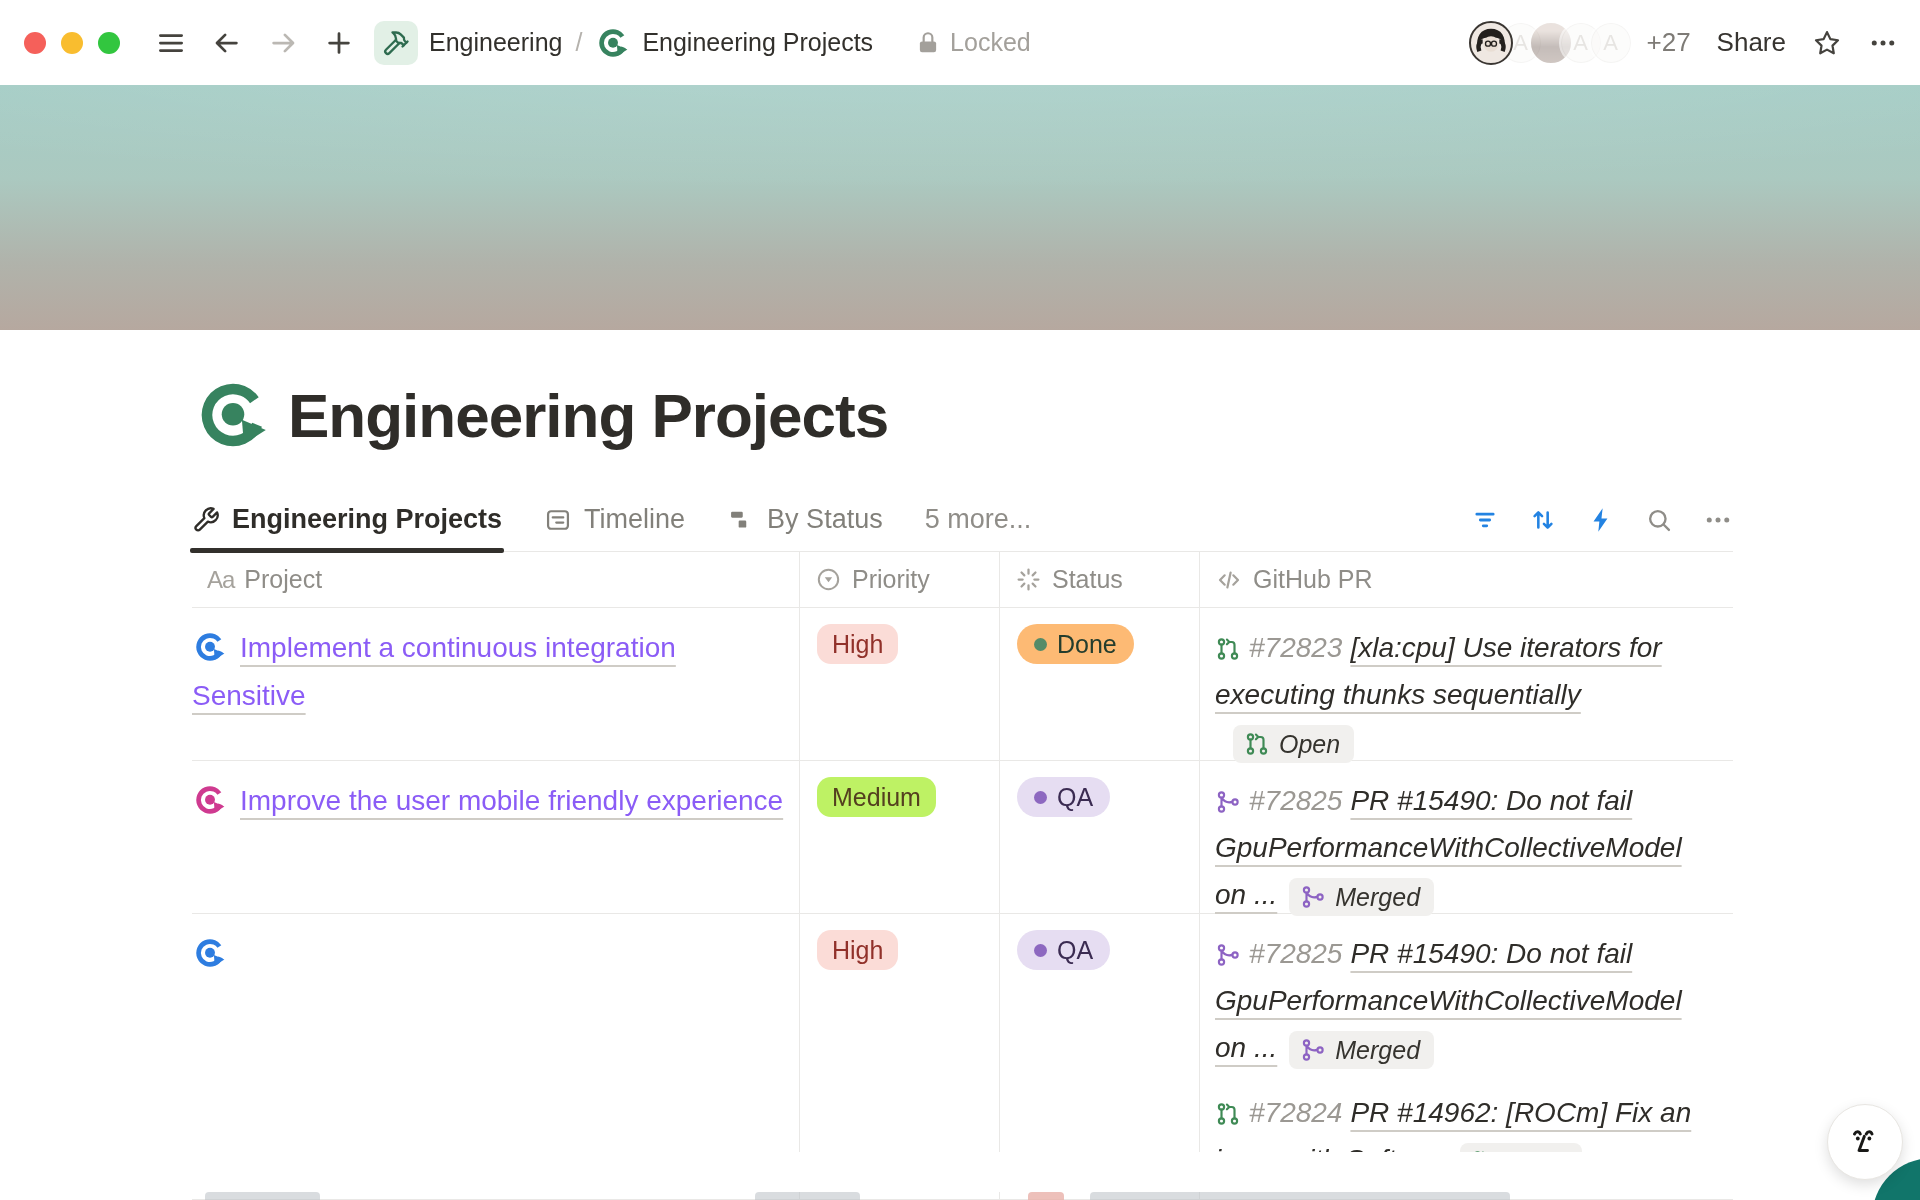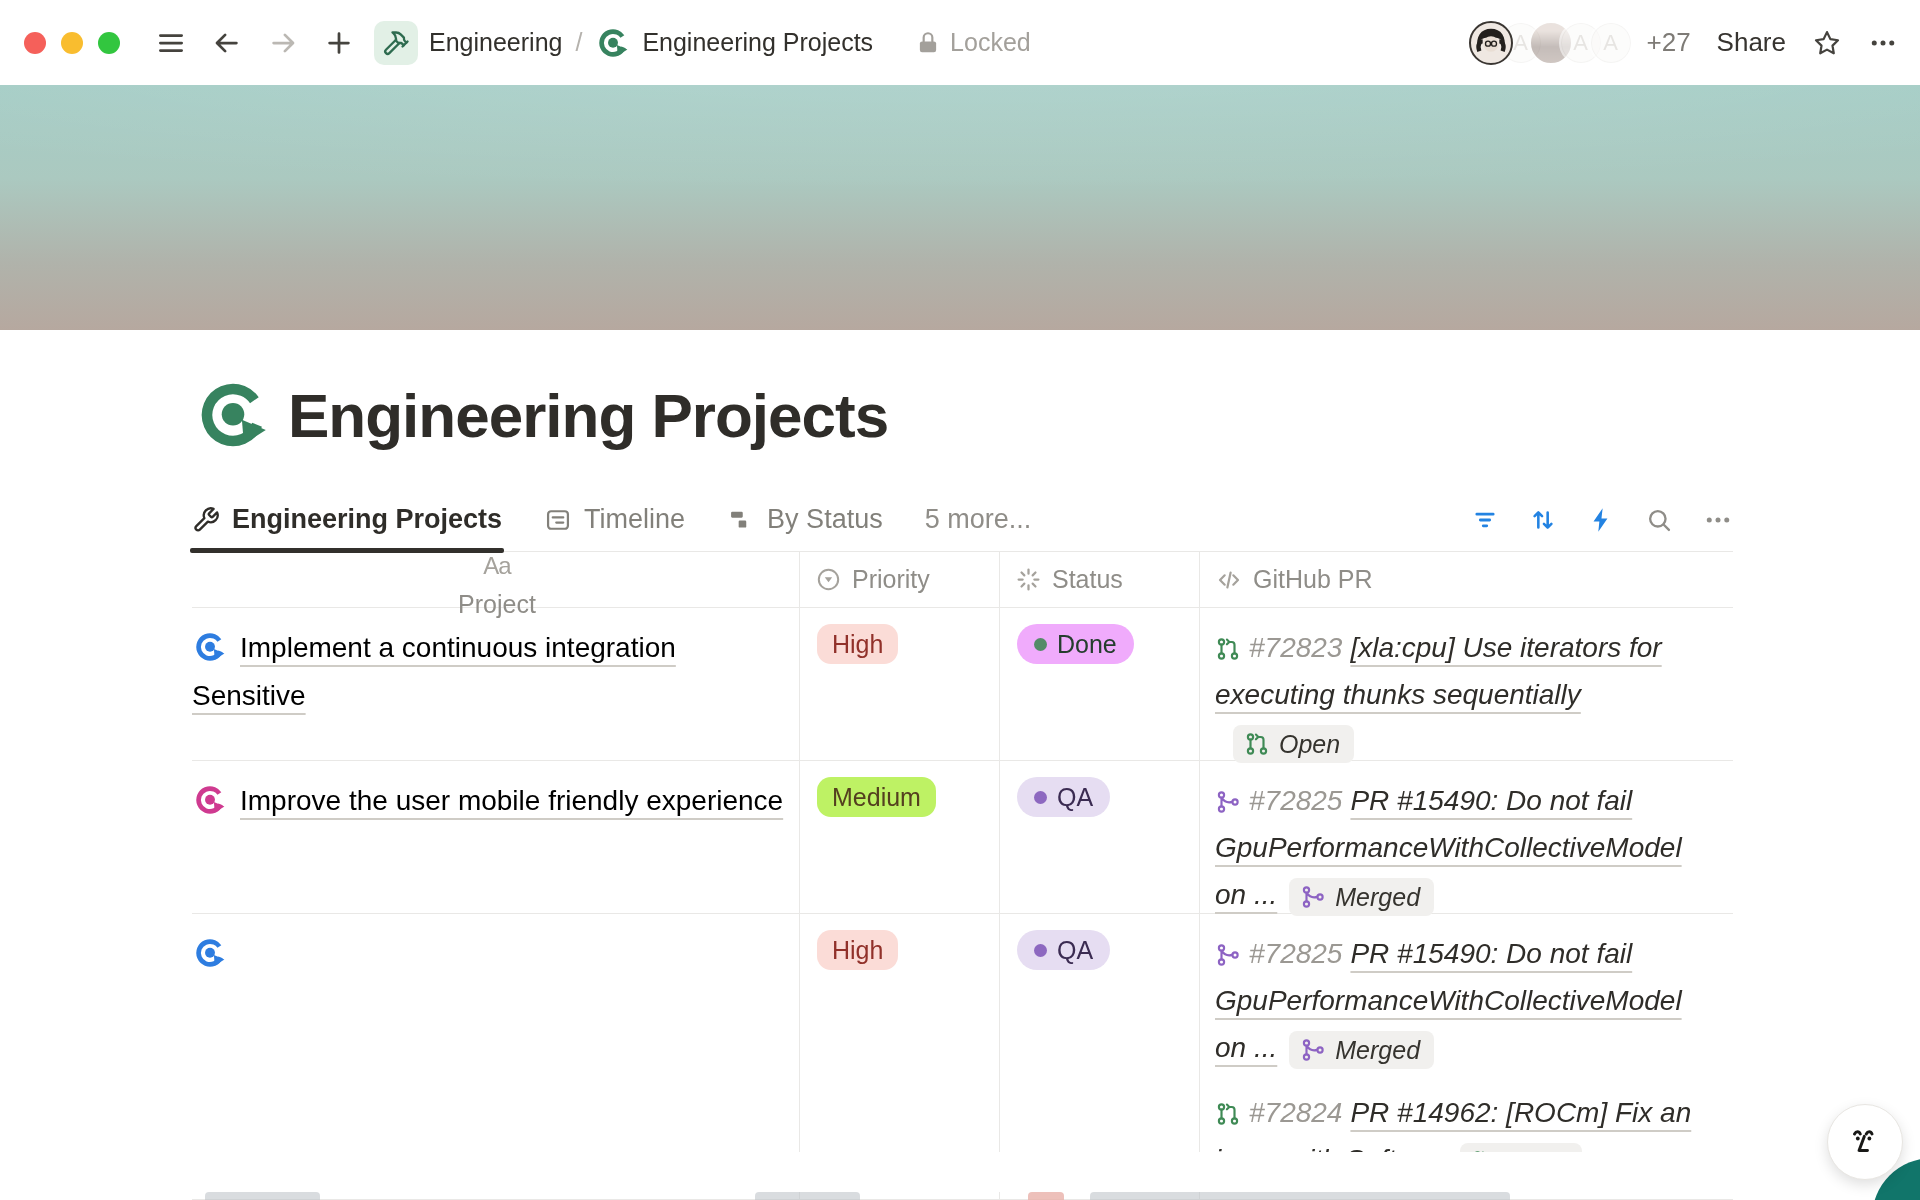--- a/index.html
+++ b/index.html
@@ -59,29 +59,29 @@
   .view-controls { margin-left:auto; display:flex; align-items:center; gap:30px; }
   .vc { cursor:pointer; color:#8f8d88; }
   .vc.blue { color:#2383e2; }
 
   
   .t-header { display:flex; height:56px; align-items:center; color:#8f8d88; font-size:25px;
               border-bottom:1px solid #e9e8e6; }
   .hcell { display:flex; align-items:center; gap:10px; height:100%; padding:0 12px 0 15px; }
   .hcell .ic { color:#a5a29c; }
   .hcell .aa { font-size:24px; color:#a5a29c; letter-spacing:-1px; }
-  .col-0 { width:608px;flex-direction:column; } .col-1 { width:200px; } .col-2 { width:200px; } .col-3 { width:533px; }
+  .col-0 { width:608px; } .col-1 { width:200px; } .col-2 { width:200px; } .col-3 { width:533px; }
   .t-header .col-0, .t-header .col-1, .t-header .col-2 { border-right:1px solid #e9e8e6; }
 
   .t-row { display:flex; border-bottom:1px solid #e9e8e6; align-items:stretch; }
   .t-row .col-0, .t-row .col-1, .t-row .col-2 { border-right:1px solid #e9e8e6; }
   .cell { padding:16px 14px 16px 0; }
   .c-project { padding-left:0; font-size:28px; line-height:48px; }
   .proj-ic { display:inline-block; vertical-align:-8px; margin-right:12px; }
-  .proj-link { color:#000000; text-decoration:underline; text-decoration-color:#cfccc6;
+  .proj-link { color:#8b5cf6; text-decoration:underline; text-decoration-color:#cfccc6;
                text-decoration-thickness:1.5px; text-underline-offset:8px; cursor:pointer; }
   .c-priority, .c-status { padding-left:17px; }
   .pill { display:inline-flex; align-items:center; height:40px; padding:0 15px; border-radius:14px;
           font-size:25px; white-space:nowrap; cursor:pointer; }
   .pill.stadium { border-radius:999px; padding:0 17px; gap:10px; }
   .dot { width:13px; height:13px; border-radius:50%; display:inline-block; }
   .c-pr { padding-left:15px; font-size:28px; line-height:47px; color:#2f2d29;font-style:italic; }
   .pr-entry { margin-bottom:18px; }
   .pr-entry:last-child { margin-bottom:0; }
   .pr-ic { display:inline-block; vertical-align:-5px; }
@@ -306,21 +306,21 @@
       </div>
     </div>
   <div id="tbody">
       <div class="t-row" style="height: 153px;">
         <div class="cell c-project col-0"><span class="ic proj-ic" style="color:#2e7de0"><svg width="36" height="36" viewBox="0 0 24 24">
               <circle cx="12" cy="12" r="7.6" fill="none" stroke="currentColor" stroke-width="3.1" stroke-dasharray="40 8" transform="rotate(22 12 12)"></circle>
               <circle cx="12" cy="11.8" r="3.3" fill="currentColor"></circle>
               <path d="M14.6 13.4 21.6 16.4 15.2 20.4Z" fill="currentColor"></path>
             </svg></span><a class="proj-link">Implement a continuous integration Sensitive</a></div>
         <div class="cell c-priority col-1"><span class="pill" style="background:#fbdcd7;color:#91312a">High</span></div>
-        <div class="cell c-status col-2"><span class="pill stadium" style="background:#f0abfc;color:#243d2d"><span class="dot" style="background:#548b68"></span>Done</span></div>
+        <div class="cell c-status col-2"><span class="pill stadium" style="background:#fdba74;color:#243d2d"><span class="dot" style="background:#548b68"></span>Done</span></div>
         <div class="cell c-pr col-3">
           <div class="pr-entry"><span class="ic pr-ic" style="color:#3f8a55"><svg width="26" height="26" viewBox="0 0 24 24" fill="none" stroke="currentColor" stroke-linecap="round" stroke-linejoin="round" stroke-width="2">
                 <circle cx="6" cy="5.5" r="2.4"></circle>
                 <circle cx="6" cy="18.5" r="2.4"></circle>
                 <circle cx="18" cy="18.5" r="2.4"></circle>
                 <path d="M6 8v8M13 5.5h2.5a2.5 2.5 0 0 1 2.5 2.5v8"></path>
                 <path d="m11 3.3 2.2 2.2L11 7.7"></path>
               </svg></span><span class="pr-num">#72823</span><a class="pr-link">[xla:cpu] Use iterators for executing thunks sequentially</a><br><span class="pr-badge badge-indent">
               <span class="ic pr-ic" style="color:#3f8a55">
                 <svg width="26" height="26" viewBox="0 0 24 24" fill="none" stroke="currentColor" stroke-linecap="round" stroke-linejoin="round" stroke-width="2">

